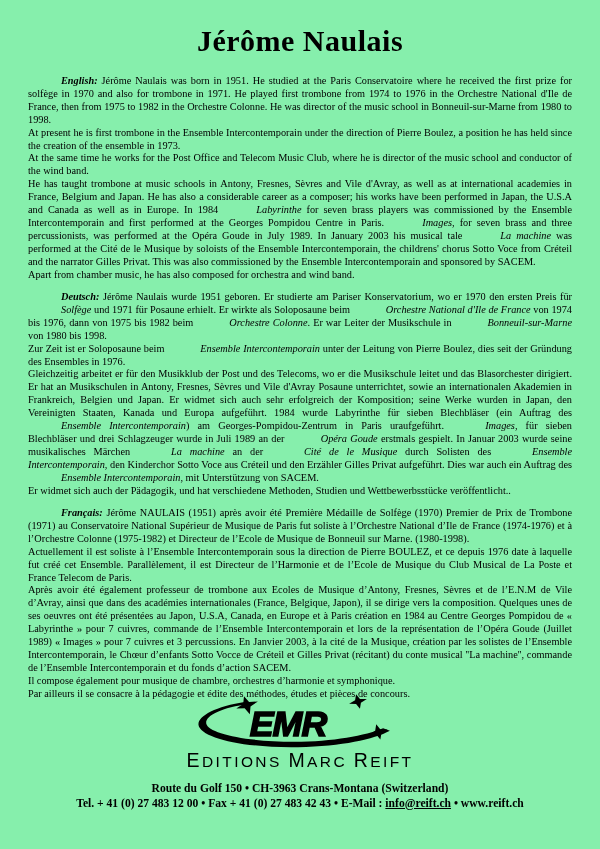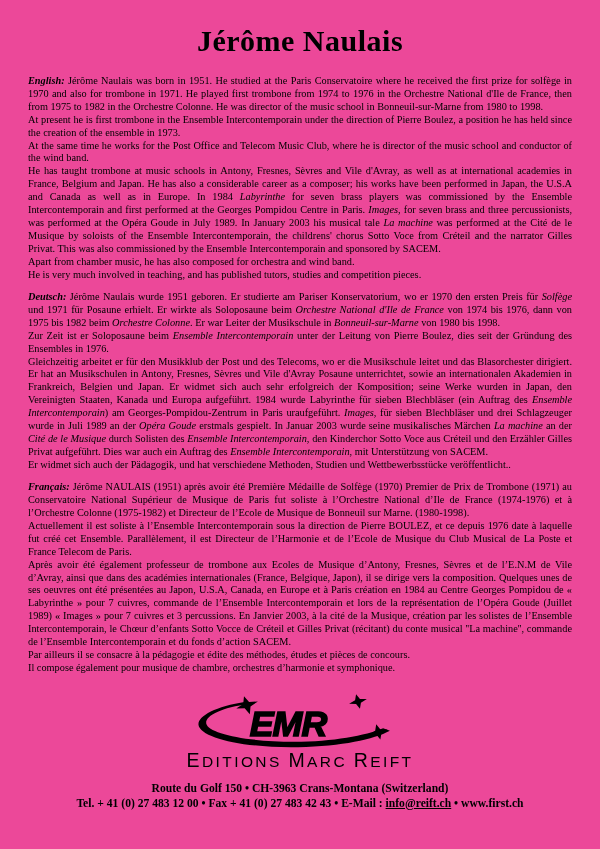--- a/index.html
+++ b/index.html
@@ -1,34 +1,34 @@
 <!DOCTYPE html>
 <html><head>
 <meta charset="utf-8">
 <style>
   html,body { margin:0; padding:0; background:#e8e8e8; }
   .page {
     position:relative; width:600px; height:849px; margin:0 auto;
-    background:#ec4899; color:#000; overflow:hidden;
+    background:#86efac; color:#000; overflow:hidden;
     font-family:"Liberation Serif", serif;
   }
   .title {
     margin:24px 0 0 0; text-align:center;
     font-family:"Liberation Serif", serif;
     font-size:30px; font-weight:bold; line-height:34px; letter-spacing:0.5px;
   }
   .bio {
     margin:17px 28px 0 28px;
     font-size:10.3px; line-height:12.9px;
     text-align:justify;
   }
   .bio-block + .bio-block { margin-top:9.5px; }
   .bio-para { margin:0; }
   .b { font-weight:bold; }
-  .i { font-style:italic; }
+  .i { font-style:italic;margin-left:33px; }
   .bottom { position:absolute; left:0; right:0; top:693px; text-align:center; }
   svg.emr { display:block; margin:0 auto; width:224px; height:58px; }
   .wordmark {
     font-family:"Liberation Sans", sans-serif; font-weight:normal;
     font-size:15.5px; line-height:19px; letter-spacing:2.4px;
     white-space:nowrap;
   }
   .wm-word { white-space:nowrap; }
   .wm-lead { font-size:19.5px; }
   .footer {
@@ -45,34 +45,33 @@
 
   <h1 class="title">Jérôme Naulais</h1>
 
   <div class="bio">
       <div class="bio-block">
         <p class="bio-para"><span class="b i">English:</span><span> Jérôme Naulais was born in 1951. He studied at the Paris Conservatoire where he received the first prize for solfège in 1970 and also for trombone in 1971. He played first trombone from 1974 to 1976 in the Orchestre National d'Ile de France, then from 1975 to 1982 in the Orchestre Colonne. He was director of the music school in Bonneuil-sur-Marne from 1980 to 1998.</span></p>
         <p class="bio-para"><span>At present he is first trombone in the Ensemble Intercontemporain under the direction of Pierre Boulez, a position he has held since the creation of the ensemble in 1973.</span></p>
         <p class="bio-para"><span>At the same time he works for the Post Office and Telecom Music Club, where he is director of the music school and conductor of the wind band.</span></p>
         <p class="bio-para"><span>He has taught trombone at music schools in Antony, Fresnes, Sèvres and Vile d'Avray, as well as at international academies in France, Belgium and Japan. He has also a considerable career as a composer; his works have been performed in Japan, the U.S.A and Canada as well as in Europe. In 1984 </span><span class="i">Labyrinthe</span><span> for seven brass players was commissioned by the Ensemble Intercontemporain and first performed at the Georges Pompidou Centre in Paris. </span><span class="i">Images</span><span>, for seven brass and three percussionists, was performed at the Opéra Goude in July 1989. In January 2003 his musical tale </span><span class="i">La machine</span><span> was performed at the Cité de le Musique by soloists of the Ensemble Intercontemporain, the childrens' chorus Sotto Voce from Créteil and the narrator Gilles Privat. This was also commissioned by the Ensemble Intercontemporain and sponsored by SACEM.</span></p>
         <p class="bio-para"><span>Apart from chamber music, he has also composed for orchestra and wind band.</span></p>
-        <p class="bio-para"><span>He is very much involved in teaching, and has published tutors, studies and competition pieces.</span></p>
       </div>
       <div class="bio-block">
         <p class="bio-para"><span class="b i">Deutsch:</span><span> Jérôme Naulais wurde 1951 geboren. Er studierte am Pariser Konservatorium, wo er 1970 den ersten Preis für </span><span class="i">Solfège</span><span> und 1971 für Posaune erhielt. Er wirkte als Soloposaune beim </span><span class="i">Orchestre National d'Ile de France</span><span> von 1974 bis 1976, dann von 1975 bis 1982 beim </span><span class="i">Orchestre Colonne</span><span>. Er war Leiter der Musikschule in </span><span class="i">Bonneuil-sur-Marne</span><span> von 1980 bis 1998.</span></p>
         <p class="bio-para"><span>Zur Zeit ist er Soloposaune beim </span><span class="i">Ensemble Intercontemporain</span><span> unter der Leitung von Pierre Boulez, dies seit der Gründung des Ensembles in 1976.</span></p>
         <p class="bio-para"><span>Gleichzeitig arbeitet er für den Musikklub der Post und des Telecoms, wo er die Musikschule leitet und das Blasorchester dirigiert. Er hat an Musikschulen in Antony, Fresnes, Sèvres und Vile d'Avray Posaune unterrichtet, sowie an internationalen Akademien in Frankreich, Belgien und Japan. Er widmet sich auch sehr erfolgreich der Komposition; seine Werke wurden in Japan, den Vereinigten Staaten, Kanada und Europa aufgeführt. 1984 wurde Labyrinthe für sieben Blechbläser (ein Auftrag des </span><span class="i">Ensemble Intercontemporain</span><span>) am Georges-Pompidou-Zentrum in Paris uraufgeführt. </span><span class="i">Images</span><span>, für sieben Blechbläser und drei Schlagzeuger wurde in Juli 1989 an der </span><span class="i">Opéra Goude</span><span> erstmals gespielt. In Januar 2003 wurde seine musikalisches Märchen </span><span class="i">La machine</span><span> an der </span><span class="i">Cité de le Musique</span><span> durch Solisten des </span><span class="i">Ensemble Intercontemporain</span><span>, den Kinderchor Sotto Voce aus Créteil und den Erzähler Gilles Privat aufgeführt. Dies war auch ein Auftrag des </span><span class="i">Ensemble Intercontemporain</span><span>, mit Unterstützung von SACEM.</span></p>
         <p class="bio-para"><span>Er widmet sich auch der Pädagogik, und hat verschiedene Methoden, Studien und Wettbewerbsstücke veröffentlicht..</span></p>
       </div>
       <div class="bio-block">
         <p class="bio-para"><span class="b i">Français:</span><span> Jérôme NAULAIS (1951) après avoir été Première Médaille de Solfège (1970) Premier de Prix de Trombone (1971) au Conservatoire National Supérieur de Musique de Paris fut soliste à l’Orchestre National d’Ile de France (1974-1976) et à l’Orchestre Colonne (1975-1982) et Directeur de l’Ecole de Musique de Bonneuil sur Marne. (1980-1998).</span></p>
         <p class="bio-para"><span>Actuellement il est soliste à l’Ensemble Intercontemporain sous la direction de Pierre BOULEZ, et ce depuis 1976 date à laquelle fut créé cet Ensemble. Parallèlement, il est Directeur de l’Harmonie et de l’Ecole de Musique du Club Musical de La Poste et France Telecom de Paris.</span></p>
         <p class="bio-para"><span>Après avoir été également professeur de trombone aux Ecoles de Musique d’Antony, Fresnes, Sèvres et de l’E.N.M de Vile d’Avray, ainsi que dans des académies internationales (France, Belgique, Japon), il se dirige vers la composition. Quelques unes de ses oeuvres ont été présentées au Japon, U.S.A, Canada, en Europe et à Paris création en 1984 au Centre Georges Pompidou de « Labyrinthe » pour 7 cuivres, commande de l’Ensemble Intercontemporain et lors de la représentation de l’Opéra Goude (Juillet 1989) « Images » pour 7 cuivres et 3 percussions. En Janvier 2003, à la cité de la Musique, création par les solistes de l’Ensemble Intercontemporain, le Chœur d’enfants Sotto Vocce de Créteil et Gilles Privat (récitant) du conte musical ''La machine'', commande de l’Ensemble Intercontemporain et du fonds d’action SACEM.</span></p>
+        <p class="bio-para"><span>Il compose également pour musique de chambre, orchestres d’harmonie et symphonique.</span></p>
         <p class="bio-para"><span>Par ailleurs il se consacre à la pédagogie et édite des méthodes, études et pièces de concours.</span></p>
-        <p class="bio-para"><span>Il compose également pour musique de chambre, orchestres d’harmonie et symphonique.</span></p>
       </div>
     </div>
 
   <div class="bottom">
 
     <svg class="emr" viewBox="0 0 224 60" aria-hidden="true">
       <g>
         <path d="M 56 9
                  C 24 14 6 24 7 33
                  C 9 46 52 57 110 56
@@ -91,17 +90,17 @@
       <g>
         <path d="M 193 32 L 195.8 38.3 L 203 40.3 L 195.8 42.4 L 193 48.5 L 190.2 42.4 L 183 40.3 L 190.2 38.3 Z" fill="#000" transform="rotate(-15 193 40.3)"></path>
       </g>
       <text x="60" y="44" font-family="Liberation Sans, sans-serif" font-weight="bold" font-style="italic" font-size="37" letter-spacing="-1" fill="#000" stroke="#000" stroke-width="1.6">EMR</text>
     </svg>
 
     <div class="wordmark"><span class="wm-word"><span class="wm-lead">E</span><span class="wm-rest">DITIONS</span></span>&nbsp;<span class="wm-word"><span class="wm-lead">M</span><span class="wm-rest">ARC</span></span>&nbsp;<span class="wm-word"><span class="wm-lead">R</span><span class="wm-rest">EIFT</span></span></div>
 
     <div class="footer">
       <div>Route du Golf 150 • CH-3963 Crans-Montana (Switzerland)</div>
-      <div><span>Tel. + 41 (0) 27 483 12 00 • Fax + 41 (0) 27 483 42 43 • E-Mail : </span><span class="email">info@reift.ch</span><span> • www.first.ch</span></div>
+      <div><span>Tel. + 41 (0) 27 483 12 00 • Fax + 41 (0) 27 483 42 43 • E-Mail : </span><span class="email">info@reift.ch</span><span> • www.reift.ch</span></div>
     </div>
 
   </div>
 </div>
 
 </body></html>

